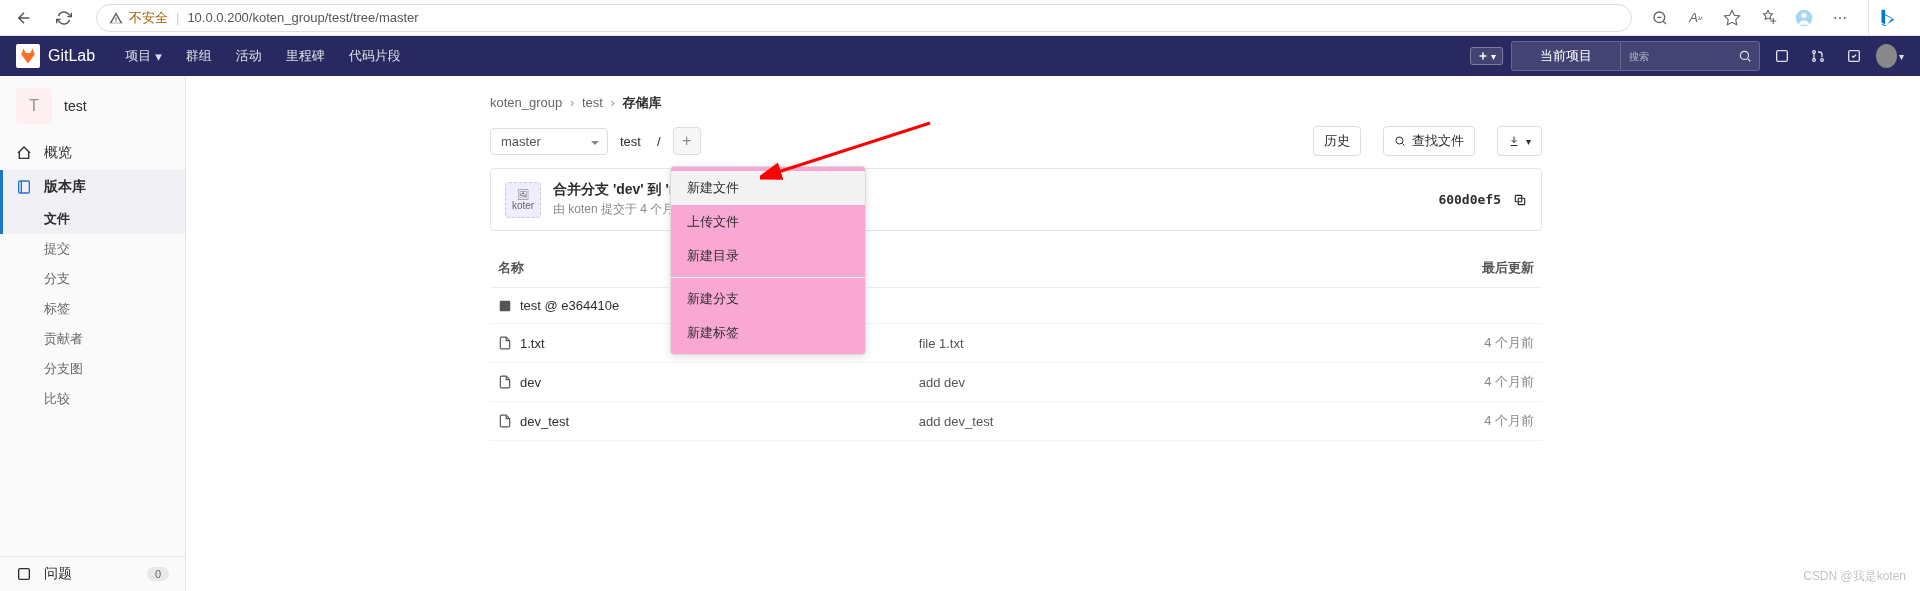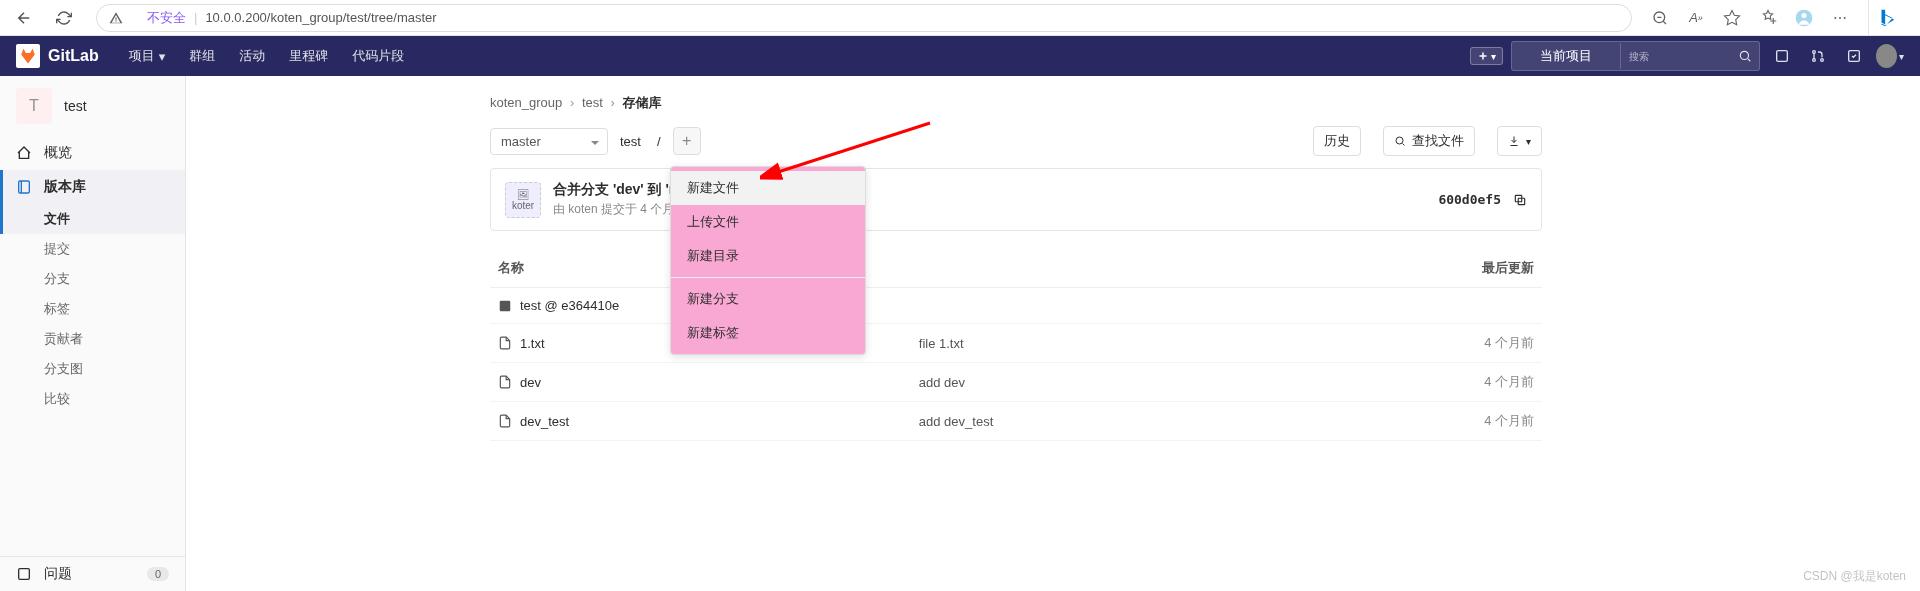--- a/index.html
+++ b/index.html
@@ -2,29 +2,29 @@
 <html><head>
 <meta charset="utf-8">
 <style>
 * { margin: 0; padding: 0; box-sizing: border-box; font-family: -apple-system, BlinkMacSystemFont, "Segoe UI", Helvetica, Arial, sans-serif; }
 body { background: #fff; font-size: 14px; color: #2e2e2e; width: 1920px; height: 591px; overflow: hidden; position: relative; }
 
 
 .browser-bar { height: 36px; display: flex; align-items: center; padding: 0 8px; gap: 8px; border-bottom: 1px solid #e5e5e5; }
 .nav-btn { width: 32px; height: 32px; display: flex; align-items: center; justify-content: center; color: #555; border-radius: 4px; }
 .url-bar { flex: 1; height: 28px; border: 1px solid #ddd; border-radius: 14px; display: flex; align-items: center; padding: 0 12px; color: #555; font-size: 13px; margin: 0 8px; }
-.url-bar .insecure { display: flex; align-items: center; gap: 24px; color: #8b5cf6; }
+.url-bar .insecure { display: flex; align-items: center; gap: 6px; color: #a16207; }
 .url-bar .sep { margin: 0 8px; color: #ccc; }
 .chrome-right { display: flex; align-items: center; gap: 12px; padding-right: 8px; }
 .chrome-icon { width: 24px; height: 24px; display: flex; align-items: center; justify-content: center; color: #5f6368; }
 .bing-icon { width: 36px; height: 36px; border-left: 1px solid #e5e5e5; display: flex; align-items: center; justify-content: center; margin-left: 4px; }
 
 
 .gl-header { height: 40px; background: #292961; display: flex; align-items: center; padding: 0 16px; color: #fff; gap: 8px; }
-.gl-logo { display: flex; align-items: center; gap: 8px; font-weight: 700; font-size: 16px; }
+.gl-logo { display: flex; align-items: center; gap: 8px; font-weight: 400; font-size: 16px; }
 .gl-logo-img { width: 24px; height: 24px; background: #fff; border-radius: 2px; display: flex; align-items: center; justify-content: center; }
 .gl-nav { display: flex; gap: 4px; margin-left: 12px; }
 .gl-nav-item { padding: 4px 10px; color: rgba(255,255,255,0.85); font-size: 13px; display: flex; align-items: center; gap: 4px; }
 .gl-header-right { margin-left: auto; display: flex; align-items: center; gap: 8px; }
 .gl-plus-btn { background: rgba(255,255,255,0.12); border: 1px solid rgba(255,255,255,0.3); border-radius: 3px; padding: 2px 6px; display: flex; align-items: center; gap: 2px; font-size: 13px; }
 .gl-search-wrap { display: flex; align-items: center; background: rgba(255,255,255,0.12); border: 1px solid rgba(255,255,255,0.2); border-radius: 3px; }
 .gl-search-scope { padding: 4px 28px; border-right: 1px solid rgba(255,255,255,0.2); font-size: 13px; }
 .gl-search-input { background: transparent; border: none; color: #fff; padding: 4px 8px; width: 110px; font-size: 10px; outline: none; }
 .gl-search-input::placeholder { color: rgba(255,255,255,0.6); }
 .gl-hicon { width: 28px; height: 28px; display: flex; align-items: center; justify-content: center; color: rgba(255,255,255,0.85); }

